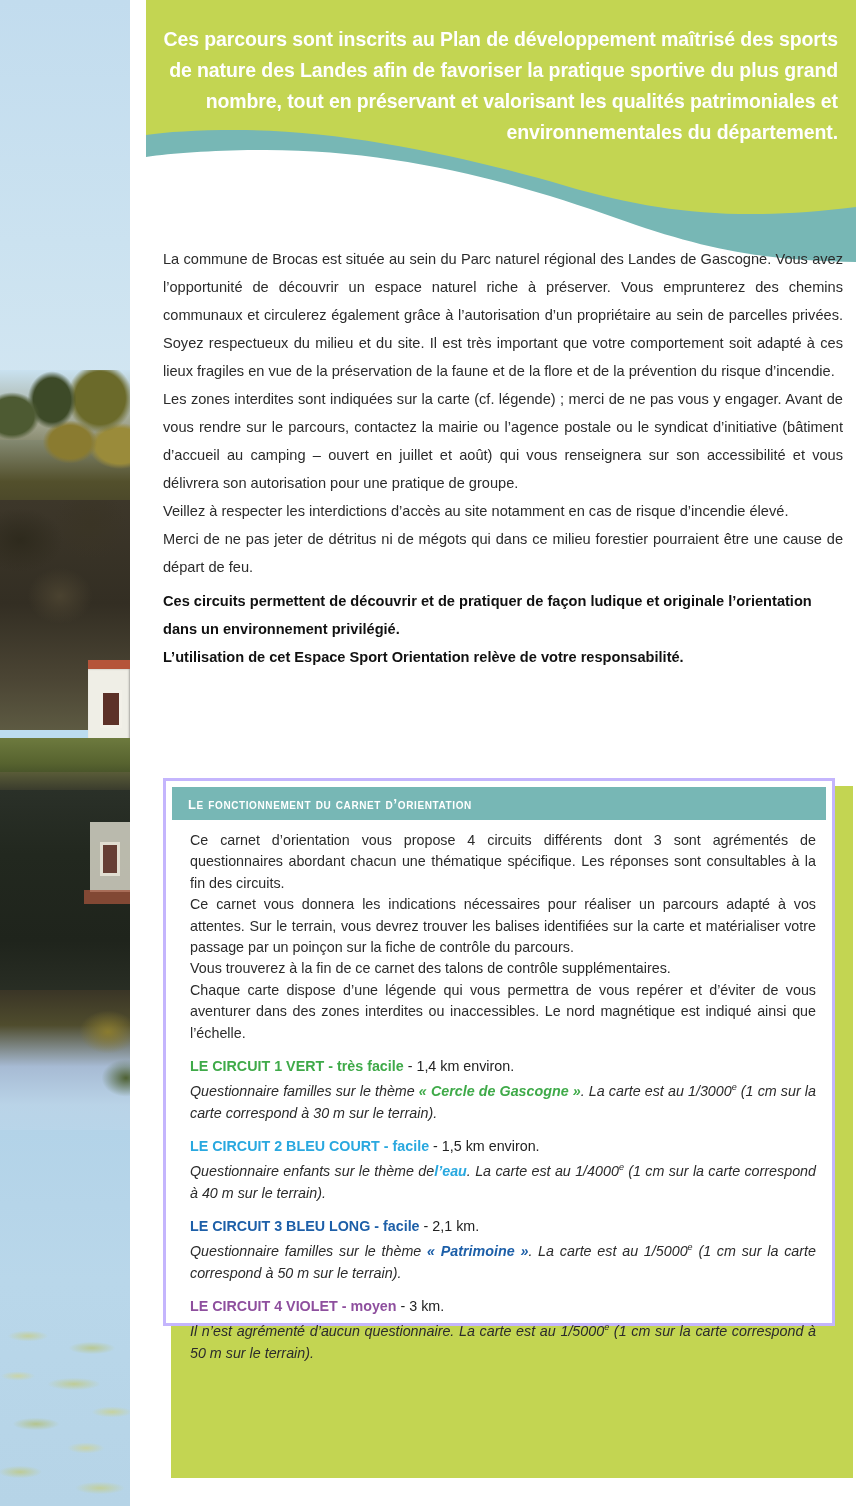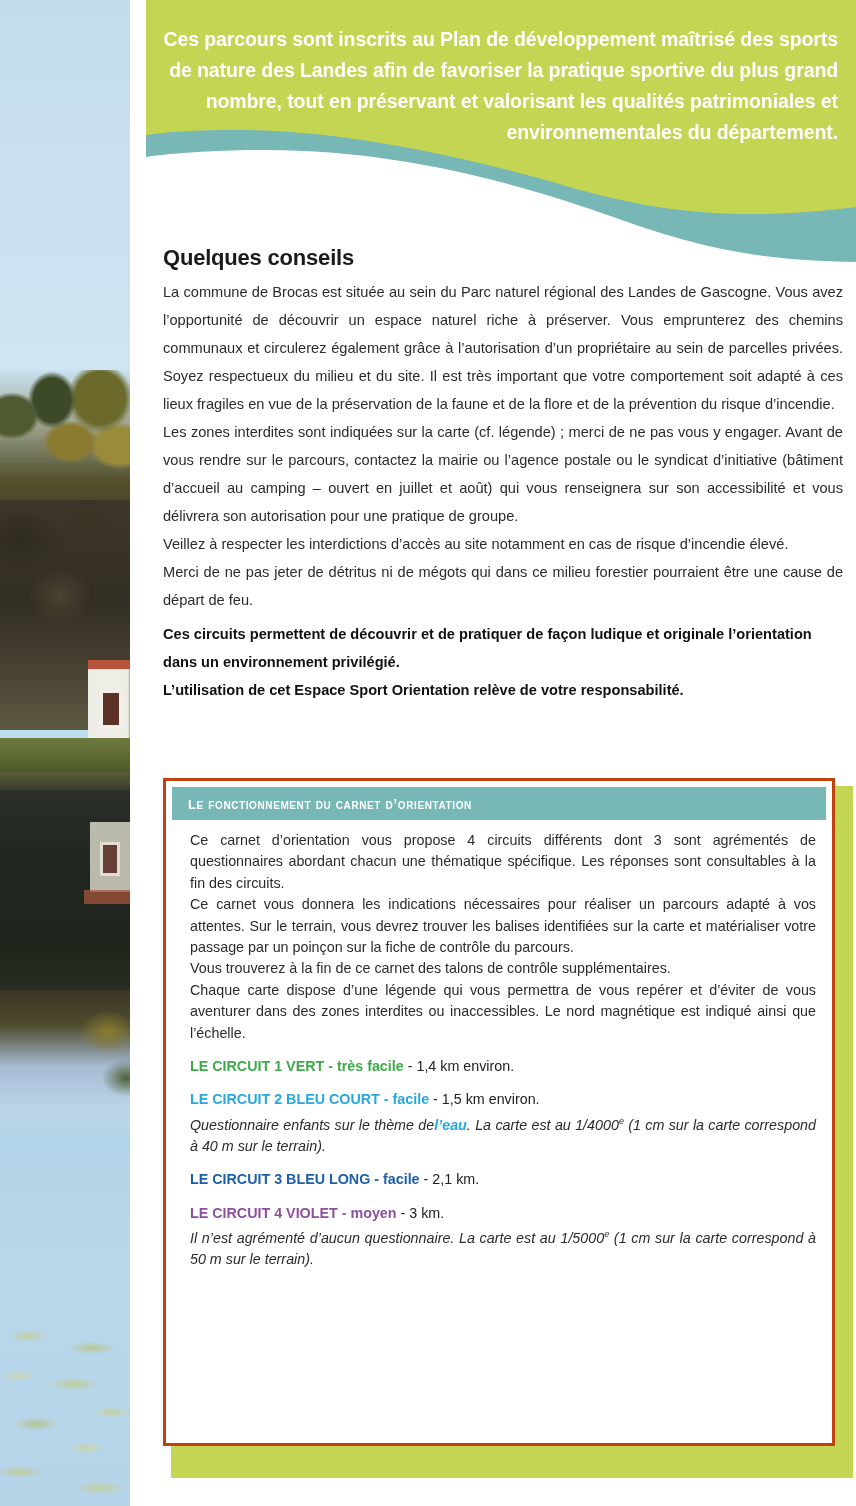--- a/index.html
+++ b/index.html
@@ -168,23 +168,23 @@
   }
   .box-greenband {
     position: absolute;
     left: 8px; top: 8px;
     width: 682px; height: 692px;
     background: #c3d552;
   }
   .box-inner {
     position: absolute;
     left: 0; top: 0;
-    width: 672px; height: 668px;
+    width: 672px; height: 548px;
     background: #ffffff;
-    border: 3px solid #c2410c;
+    border: 3px solid #c4b5fd;
     box-sizing: border-box;
   }
   .box-header {
     background: #77b7b5;
     height: 33px;
     margin: 6px 6px 0 6px;
     display: flex;
     align-items: center;
     padding-left: 16px;
   }
@@ -255,21 +255,20 @@
 
   <div class="header-wave">
     <svg width="726" height="300" viewBox="0 0 726 300" xmlns="http://www.w3.org/2000/svg">
       <path d="M0,0 L726,0 L726,262 C620,262 560,250 470,218 C370,182 250,150 120,150 C70,150 28,153 0,157 Z" fill="#77b7b5"></path>
       <path d="M0,0 L726,0 L726,205 C600,222 520,215 420,186 C320,157 200,130 90,130 C50,130 20,132 0,135 Z" fill="#c3d552"></path>
     </svg>
     <div class="header-text">Ces parcours sont inscrits au Plan de développement maîtrisé des sports de nature des Landes afin de favoriser la pratique sportive du plus grand nombre, tout en préservant et valorisant les qualités patrimoniales et environnementales du département.</div>
   </div>
 
   <div class="content">
-    <h2 class="section-title">Quelques conseils</h2>
     <p class="body">La commune de Brocas est située au sein du Parc naturel régional des Landes de Gascogne. Vous avez l’opportunité de découvrir un espace naturel riche à préserver. Vous emprunterez des chemins communaux et circulerez également grâce à l’autorisation d’un propriétaire au sein de parcelles privées. Soyez respectueux du milieu et du site. Il est très important que votre comportement soit adapté à ces lieux fragiles en vue de la préservation de la faune et de la flore et de la prévention du risque d’incendie.</p>
     <p class="body">Les zones interdites sont indiquées sur la carte (cf. légende) ; merci de ne pas vous y engager. Avant de vous rendre sur le parcours, contactez la mairie ou l’agence postale ou le syndicat d’initiative (bâtiment d’accueil au camping – ouvert en juillet et août) qui vous renseignera sur son accessibilité et vous délivrera son autorisation pour une pratique de groupe.</p>
     <p class="body">Veillez à respecter les interdictions d’accès au site notamment en cas de risque d’incendie élevé.</p>
     <p class="body">Merci de ne pas jeter de détritus ni de mégots qui dans ce milieu forestier pourraient être une cause de départ de feu.</p>
     <div class="spacer-sm"></div>
     <p class="body bold">Ces circuits permettent de découvrir et de pratiquer de façon ludique et originale l’orientation dans un environnement privilégié.</p>
     <p class="body bold">L’utilisation de cet Espace Sport Orientation relève de votre responsabilité.</p>
   </div>
 
   <div class="box-wrap">
@@ -282,37 +281,43 @@
         <p>Ce carnet d’orientation vous propose 4 circuits différents dont 3 sont agrémentés de questionnaires abordant chacun une thématique spécifique. Les réponses sont consultables à la fin des circuits.</p>
         <p>Ce carnet vous donnera les indications nécessaires pour réaliser un parcours adapté à vos attentes. Sur le terrain, vous devrez trouver les balises identifiées sur la carte et matérialiser votre passage par un poinçon sur la fiche de contrôle du parcours.</p>
         <p>Vous trouverez à la fin de ce carnet des talons de contrôle supplémentaires.</p>
         <p>Chaque carte dispose d’une légende qui vous permettra de vous repérer et d’éviter de vous aventurer dans des zones interdites ou inaccessibles. Le nord magnétique est indiqué ainsi que l’échelle.</p>
 
         <div class="circuit">
           <p class="circuit-title">
             <span style="color: rgb(63, 170, 73);">LE CIRCUIT 1 VERT - très facile</span>
             <span class="dist">- 1,4 km environ.</span>
           </p>
+          <p class="circuit-desc">
+            <span>Questionnaire familles sur le thème </span><span class="theme" style="color: rgb(63, 170, 73);">« Cercle de Gascogne »</span><span>. La carte est au 1/3000</span><span class="sup">e</span><span> (1 cm sur la carte correspond à 30 m sur le terrain).</span>
+          </p>
         </div>
 
         <div class="circuit">
           <p class="circuit-title">
             <span style="color: rgb(41, 168, 223);">LE CIRCUIT 2 BLEU COURT - facile</span>
             <span class="dist">- 1,5 km environ.</span>
           </p>
           <p class="circuit-desc">
             <span>Questionnaire enfants sur le thème de</span><span class="theme" style="color: rgb(41, 168, 223);">l’eau</span><span>. La carte est au 1/4000</span><span class="sup">e</span><span> (1 cm sur la carte correspond à 40 m sur le terrain).</span>
           </p>
         </div>
 
         <div class="circuit">
           <p class="circuit-title">
             <span style="color: rgb(29, 95, 168);">LE CIRCUIT 3 BLEU LONG - facile</span>
             <span class="dist">- 2,1 km.</span>
           </p>
+          <p class="circuit-desc">
+            <span>Questionnaire familles sur le thème </span><span class="theme" style="color: rgb(29, 95, 168);">« Patrimoine »</span><span>. La carte est au 1/5000</span><span class="sup">e</span><span> (1 cm sur la carte correspond à 50 m sur le terrain).</span>
+          </p>
         </div>
 
         <div class="circuit">
           <p class="circuit-title">
             <span style="color: rgb(142, 79, 158);">LE CIRCUIT 4 VIOLET - moyen</span>
             <span class="dist">- 3 km.</span>
           </p>
           <p class="circuit-desc">
             <span>Il n’est agrémenté d’aucun questionnaire. La carte est au 1/5000</span><span class="sup">e</span><span> (1 cm sur la carte correspond à 50 m sur le terrain).</span>
           </p>

